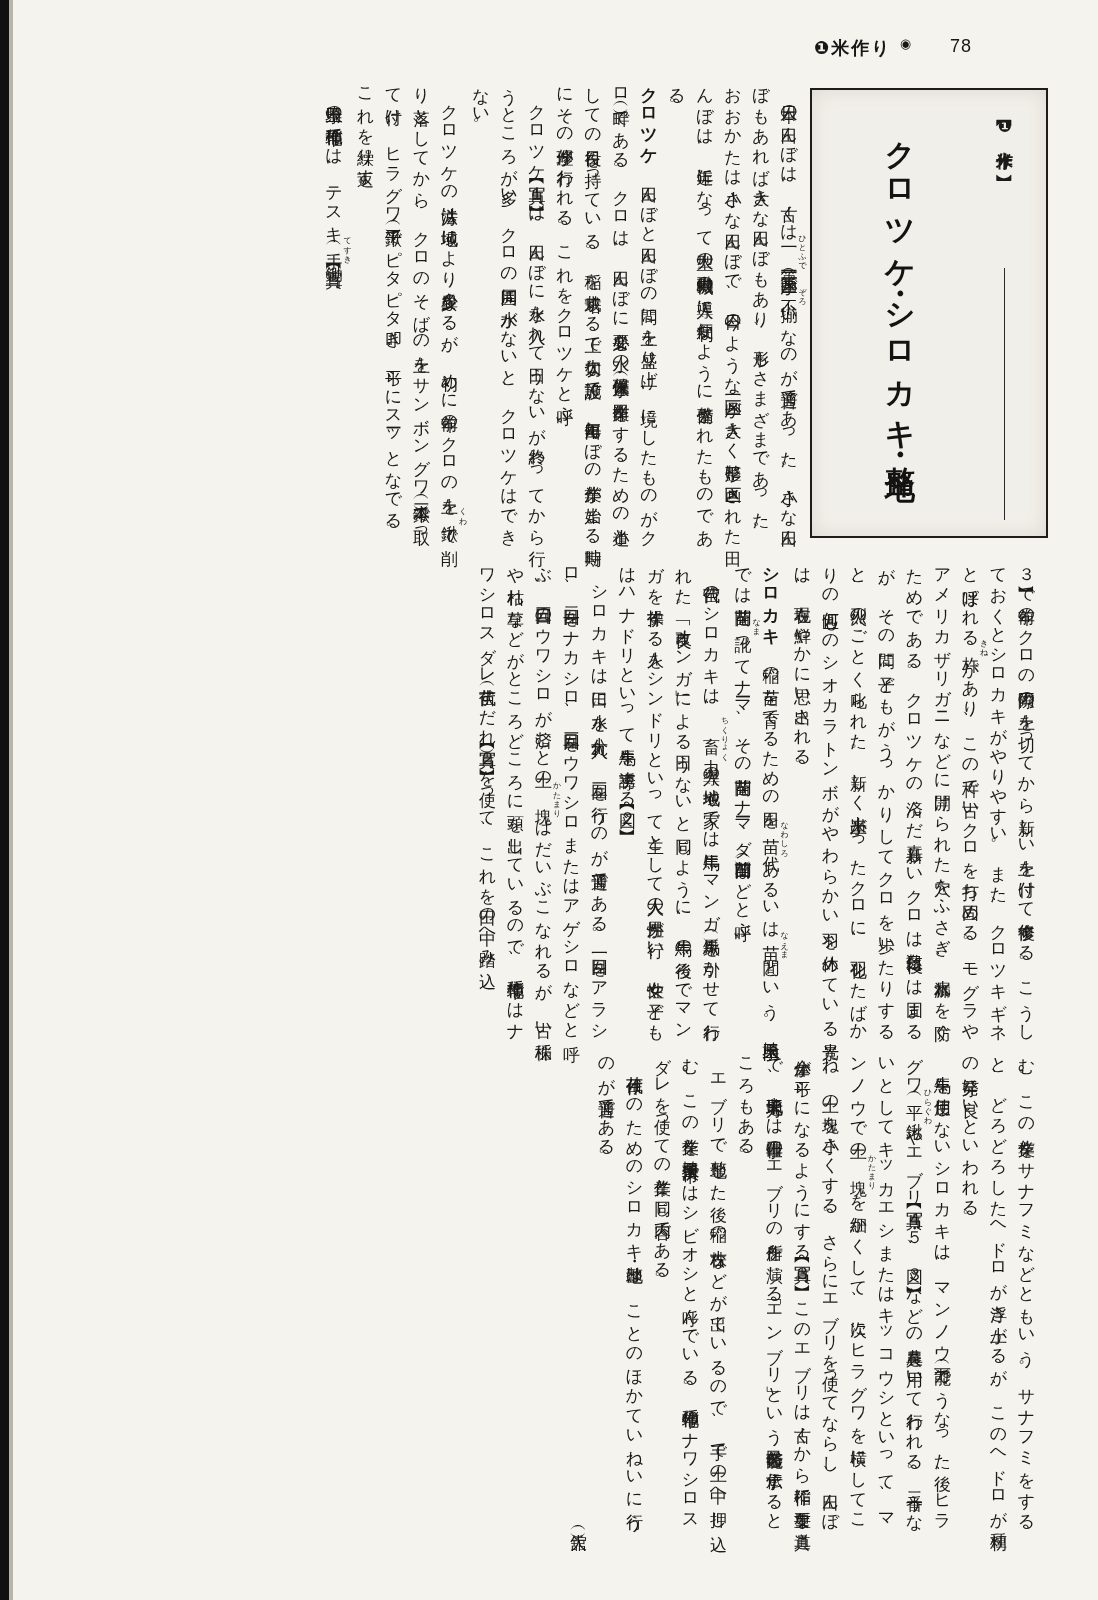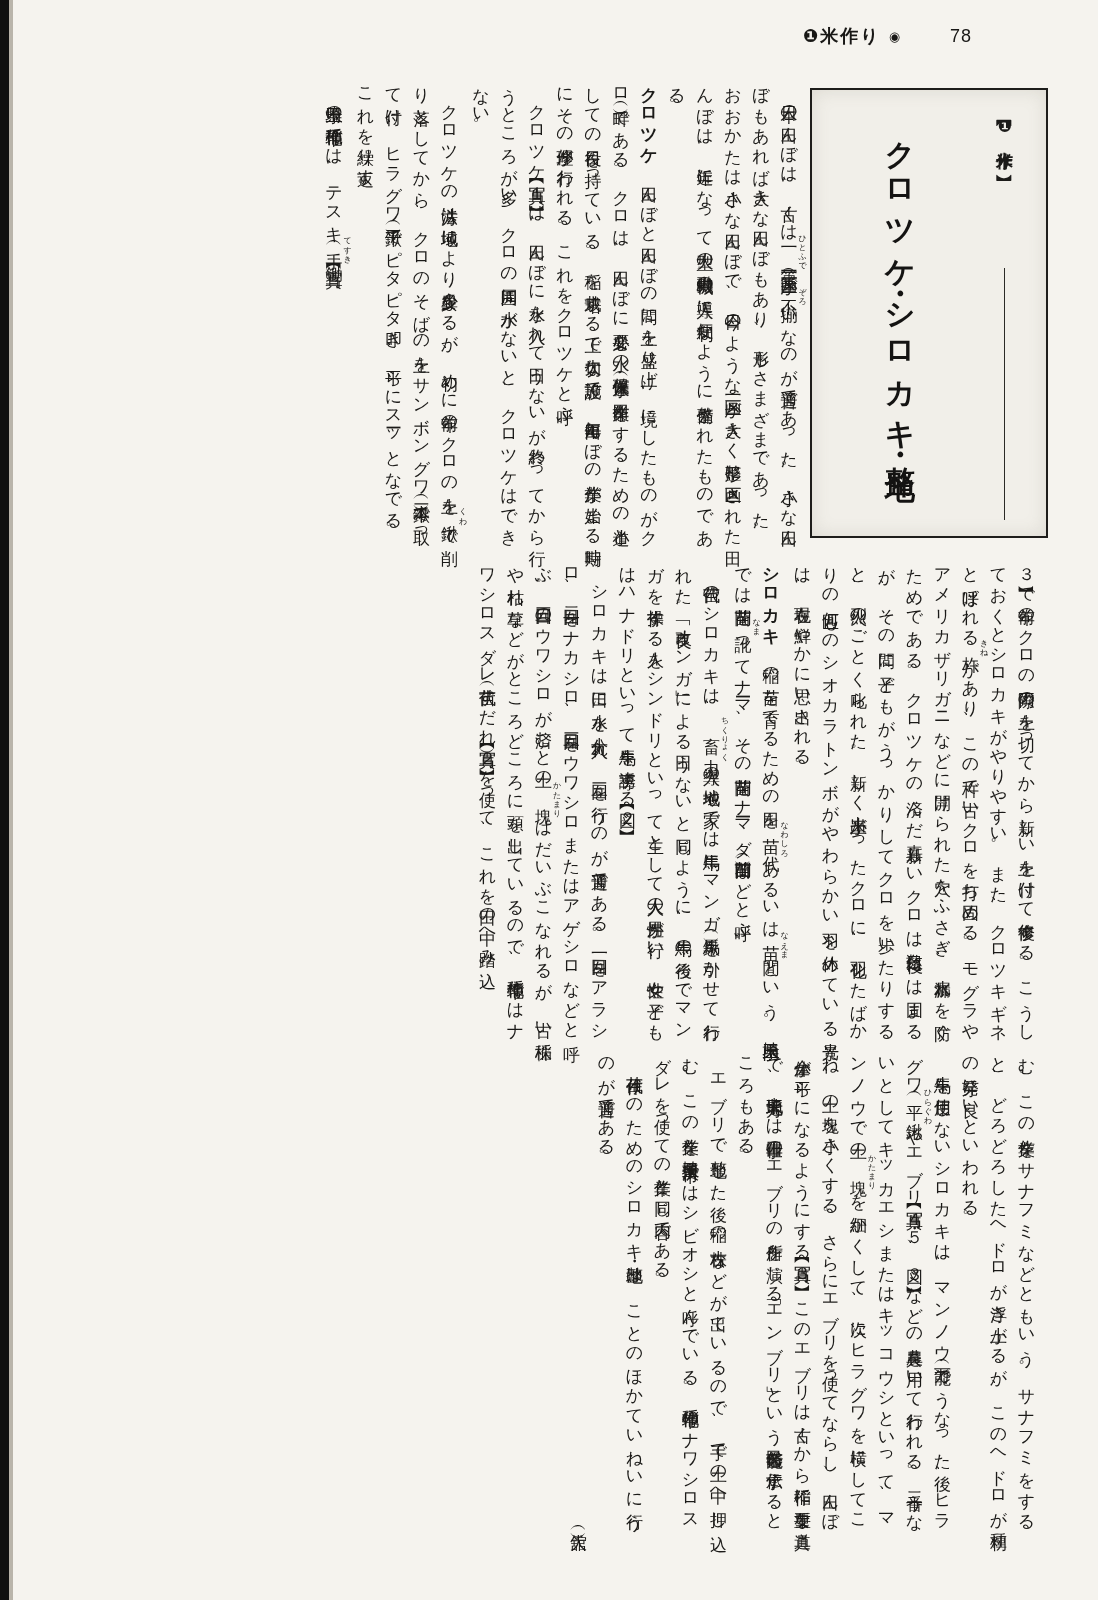--- a/index.html
+++ b/index.html
@@ -14,28 +14,28 @@
   .scan-edge {
     position:absolute; left:0; top:0; bottom:0; width:9px;
     background:#101010;
   }
   .scan-edge-soft {
     position:absolute; left:9px; top:0; bottom:0; width:4px;
     background:#b9b4aa;
   }
   
   .page-header {
-    position:absolute; top:24px; right:126px;
-    display:flex; align-items:center;
+    position:absolute; top:36px; right:126px;
+    display:flex; 
     font-family:"Liberation Sans","DejaVu Sans",sans-serif;
     color:#181715;
   }
   .header-section { font-weight:bold; font-size:18px; letter-spacing:2px; }
   .header-bullet  { font-size:13px; margin-left:8px; }
-  .header-page    { font-size:18px; margin-left:50px; letter-spacing:1px; }
+  .header-page    { font-size:18px; margin-left:39px; letter-spacing:1px; }
   
   .title-box {
     position:absolute; top:88px; right:50px; width:238px; height:450px;
     border:2px solid #1d1c1a;
     background:#f1efe9;
     box-shadow:inset 0 0 18px rgba(120,115,100,.18);
   }
   .title-kicker {
     position:absolute; top:24px; right:30px;
     writing-mode:vertical-rl;

